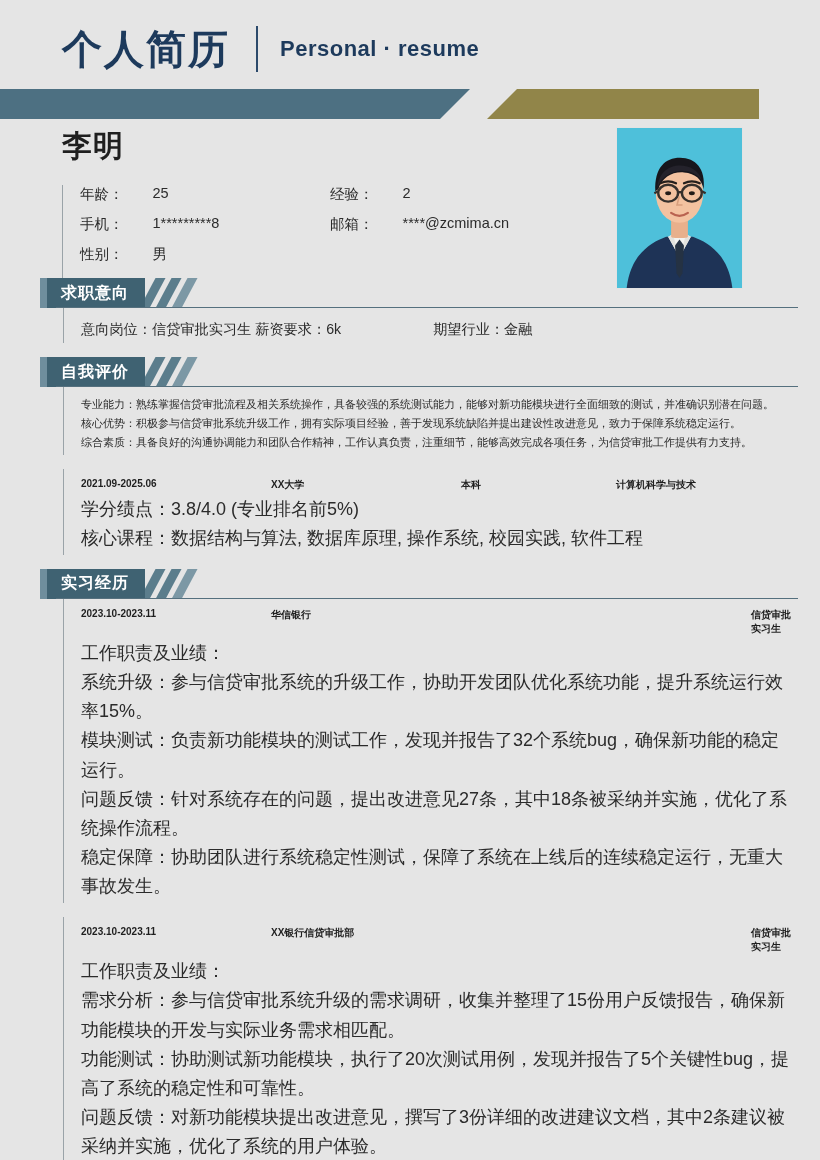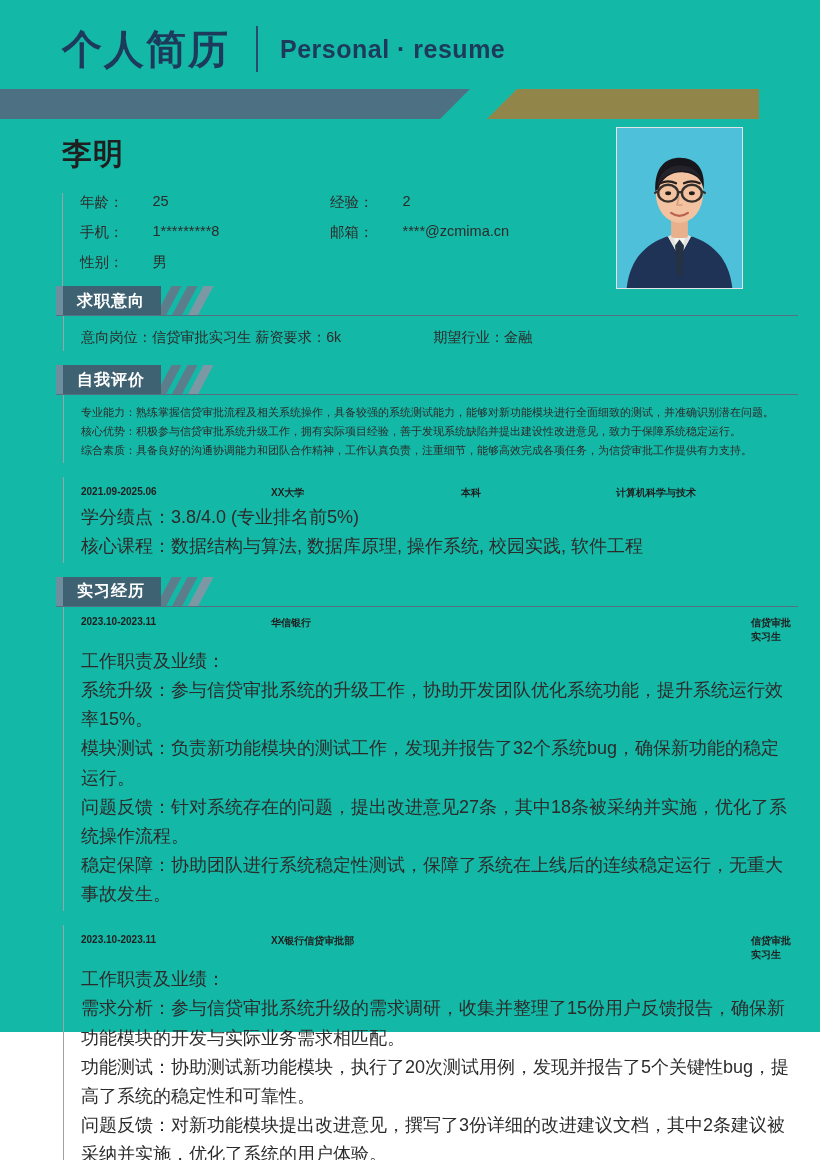--- a/index.html
+++ b/index.html
@@ -3,57 +3,57 @@
 <meta charset="utf-8">
 <style>
   * { box-sizing: border-box; margin: 0; padding: 0; }
   html, body {
     width: 820px; height: 1160px;
     background: #ffffff;
     font-family: "Liberation Sans", "DejaVu Sans", sans-serif;
     color: #2b2b2b;
     overflow: hidden;
   }
-  .page { position: relative; width: 820px; height: 1032px; background:#14b8a6; }
+  .page { position: relative; width: 820px; height: 1160px; background:#e5e5e5; }
 
   
   .header { position: relative; height: 120px; }
   .header-inner {
     display: flex; align-items: center;
     padding: 26px 0 0 62px;
   }
   .title-cn {
     font-size: 40px; font-weight: bold; letter-spacing: 2px;
     color: #1d3a5c;
     line-height: 1;
   }
   .title-sep {
     width: 2px; height: 46px; background: #2c4a6b;
     margin: 0 22px 0 26px;
   }
   .title-en {
-    font-size: 25px; font-weight: bold; color: #1d3a5c;
+    font-size: 22px; font-weight: bold; color: #1d3a5c;
     letter-spacing: 0.5px;
   }
 
   
   .bars { position: absolute; left: 0; top: 89px; width: 820px; height: 30px; }
   .bar-teal {
     position: absolute; left: 0; top: 0; height: 30px; width: 470px;
     background: #4d7082;
     clip-path: polygon(0 0, 100% 0, calc(100% - 30px) 100%, 0 100%);
   }
   .bar-gold {
     position: absolute; left: 487px; top: 0; height: 30px; width: 272px;
     background: #918549;
     clip-path: polygon(30px 0, 100% 0, 100% 100%, 0 100%);
   }
 
   
-  .ident { position: relative; padding: 14px 0 0 62px; }
+  .ident { position: relative; padding: 6px 0 0 62px; }
   .name { font-size: 30px; font-weight: bold; color: #1f1f1f; letter-spacing: 1px; }
   .contact-wrap {
     position: relative;
     margin-top: 18px;
     padding-left: 18px;
   }
   .contact-wrap::before {
     content: ""; position: absolute; left: 0; top: 0; bottom: -14px;
     width: 1px; background: #9aa3a8;
   }
@@ -71,21 +71,21 @@
     border: 1px solid #e3e3e3;
     background: #53c0d8;
     overflow: hidden;
   }
   .photo svg { display: block; width: 100%; height: 100%; }
 
   
   .section { position: relative; margin-top: 14px; }
   .sec-head { position: relative; height: 30px; }
   .tab {
-    position: absolute; left: 56px; top: 0; height: 30px;
+    position: absolute; left: 40px; top: 0; height: 30px;
     display: flex; align-items: center;
   }
   .tab-edge { width: 7px; height: 30px; background: #6f8e9d; }
   .tab-body {
     height: 30px; background: #3f6272;
     display: flex; align-items: center;
     padding: 0 16px 0 14px;
   }
   .tab-label {
     color: #ffffff; font-size: 16px; font-weight: bold; letter-spacing: 1px;

